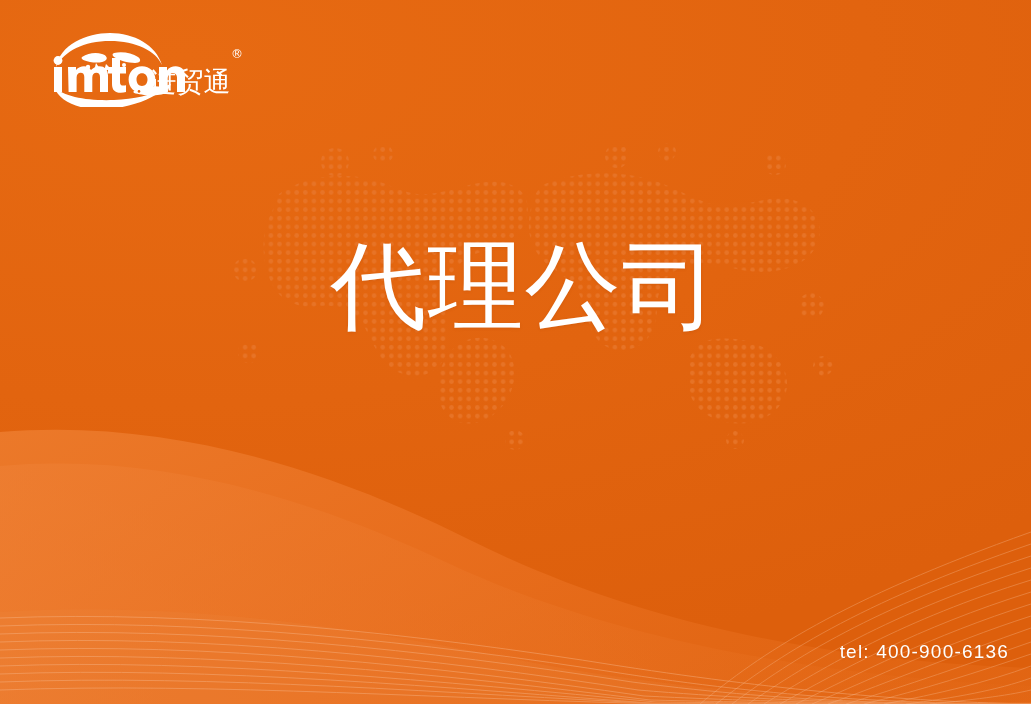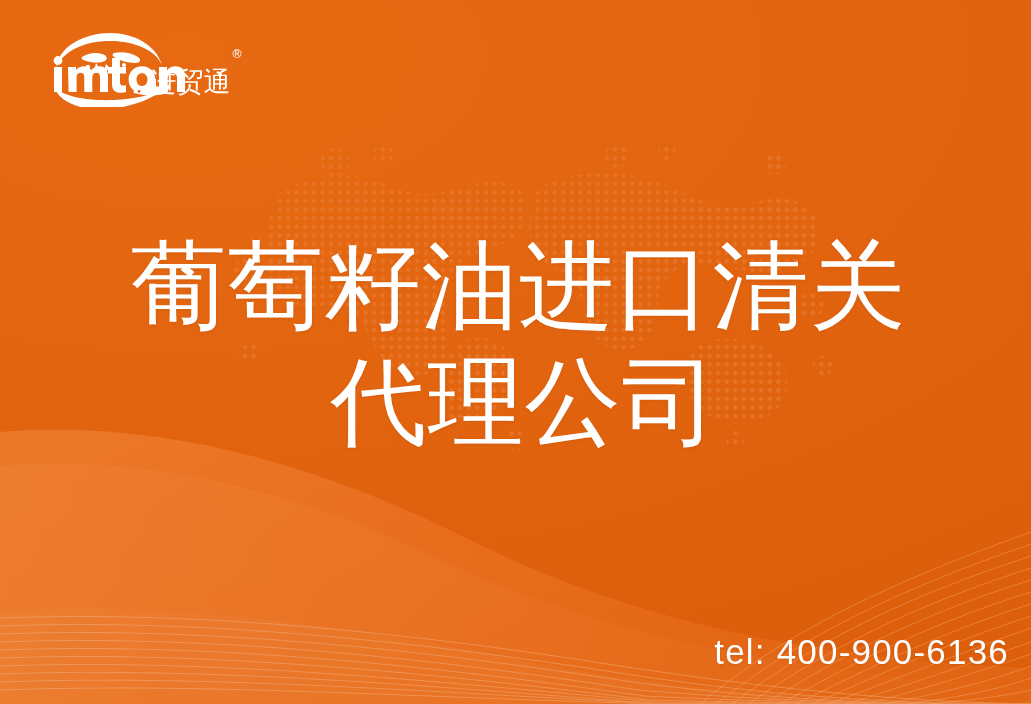--- a/index.html
+++ b/index.html
@@ -84,21 +84,21 @@
   .headline .line { display: block; }
   .headline .line-1 { padding-left: 6px; }
   .headline .line-2 { padding-left: 18px; }
 
   
   .tel {
     position: absolute;
     right: 22px;
     bottom: 36px;
     color: #ffffff;
-    font-size: 35px;
+    font-size: 19px;
     line-height: 32px;
     font-weight: 400;
     letter-spacing: 1.2px;
     font-family: "Liberation Sans", "DejaVu Sans", sans-serif;
     text-shadow: 0 1px 2px rgba(150,60,0,0.22);
   }
 </style>
 </head>
 <body>
 
@@ -235,19 +235,18 @@
                  C114,68 96,72 76,73 C50,74 26,70 16,60 Z"></path>
         <path d="M96,64 C104,60 116,58 124,60 C130,61.5 132,64 128,66
                  C124,68 114,69 106,68 C100,67 93,66 96,64 Z"></path>
         <path d="M124,60 L133,57 L130,63 Z"></path>
         <circle cx="101" cy="64.4" r="1.3" fill="#e2640f"></circle>
       </g>
     </svg>
   </div>
 
   <div class="headline">
-    <span class="line line-1">葡萄籽油进口清关</span>
     <span class="line line-2">代理公司</span>
   </div>
 
   <div class="tel">tel: 400-900-6136</div>
 
 </div>
 
 </body></html>

